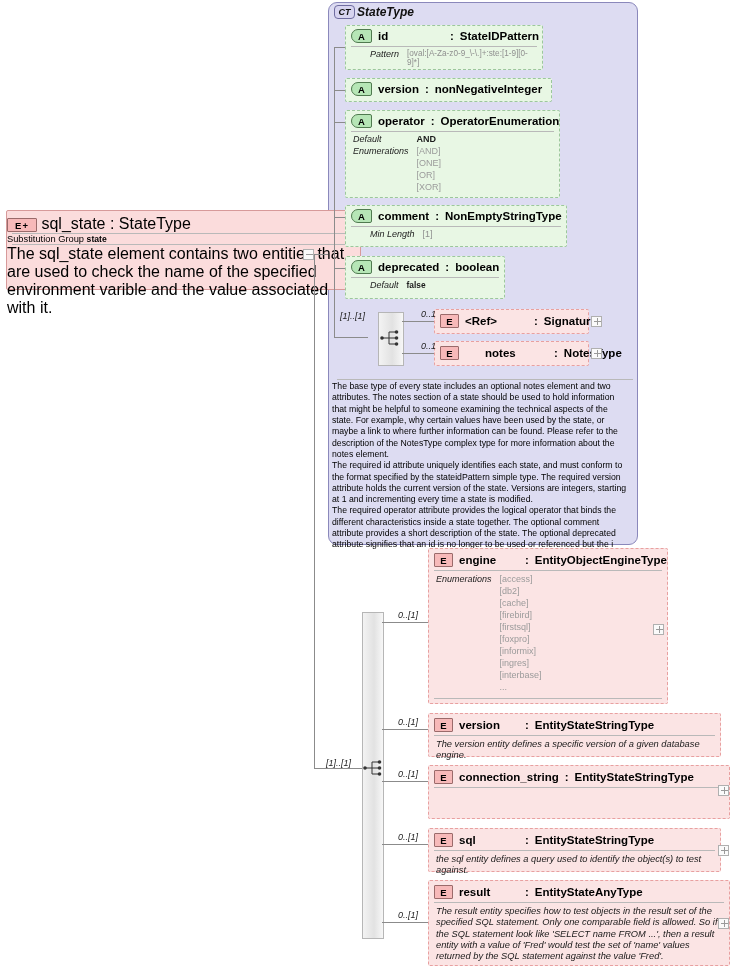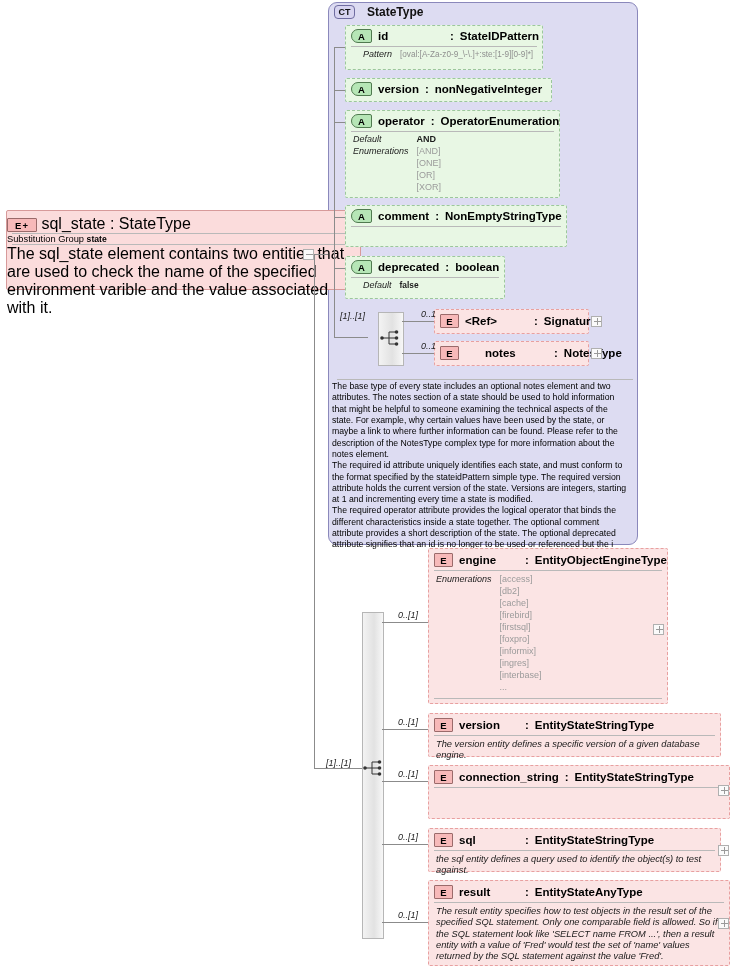--- a/index.html
+++ b/index.html
@@ -4,21 +4,21 @@
 <style>
   html,body{margin:0;padding:0;background:#ffffff;}
   body{width:741px;height:971px;position:relative;overflow:hidden;
        font-family:"Liberation Sans","DejaVu Sans",sans-serif;
        -webkit-font-smoothing:antialiased;}
 
   
   .node{position:absolute;box-sizing:border-box;background:#ffffff;}
   .node .hdr{display:flex;align-items:center;gap:6px;padding:3px 6px 3px 5px;
              font-size:11.5px;font-weight:bold;color:#000;white-space:nowrap;}
-  .node .row{font-size:9px;color:#444;padding:2px 6px 2px 17px;display:flex;gap:8px;align-items:flex-end;}
+  .node .row{font-size:9px;color:#444;padding:2px 6px 2px 24px;display:flex;gap:8px;}
   .node .row .k{font-style:italic;color:#222;}
   .node .doc{font-size:9.3px;font-style:italic;color:#1a1a1a;line-height:1.22;
              padding:3px 6px 4px 7px;}
   .sep{border-top:1px solid #b9b9b9;margin:0 5px;}
 
   
   .el{background:#fbe4e4;border:1px dashed #e8a0a0;border-radius:2px;}
   .el .hdr{color:#000;}
   .badge{display:inline-block;width:19px;height:14px;line-height:13px;text-align:center;
          font-size:9.5px;font-weight:bold;font-family:"Liberation Sans",sans-serif;
@@ -31,22 +31,22 @@
   .badge-ct{background:#d7d4f0;border:1px solid #6f6ca0;color:#111;border-radius:4px;
             width:21px;height:14px;line-height:12px;font-size:9px;}
 
   
   .at{background:#e8f7e4;border:1px dashed #9cc79c;border-radius:2px;}
   .at .row .vg{color:#8a8a8a;}
 
   
   .ct-box{position:absolute;background:#dddcf2;border:1px solid #8a88bb;
           border-radius:9px;}
-  .ct-title{position:absolute;display:flex;align-items:flex-start;gap:12px;
-            font-size:12px;font-weight:bold;color:#111;}
+  .ct-title{position:absolute;display:flex;align-items:flex-start;gap:2px;
+            font-size:12px;font-weight:bold;color:#111;font-style:italic;}
 
   
   .panel{position:absolute;background:#fbdcdc;border:1px solid #d79a9a;
          border-radius:2px;box-sizing:border-box;}
 
   
   .enums{font-size:9px;color:#9b9b9b;line-height:1.33;}
   .enums .first{color:#1b1b1b;font-weight:bold;}
 
   
@@ -142,20 +142,24 @@
 </div>
 
 <div class="node at" style="left:345px;top:205px;width:222px;height:42px;">
   <div class="hdr">
     <span class="badge badge-a">A</span>
     <span>comment</span>
     <span>:</span>
     <span>NonEmptyStringType</span>
   </div>
   <div class="sep"></div>
+  <div class="row">
+    <span class="k">Min Length</span>
+    <span class="vg" style="color:#8f8f8f;">[1]</span>
+  </div>
 </div>
 
 <div class="node at" style="left:345px;top:256px;width:160px;height:43px;">
   <div class="hdr">
     <span class="badge badge-a">A</span>
     <span>deprecated</span>
     <span>:</span>
     <span>boolean</span>
   </div>
   <div class="sep"></div>

